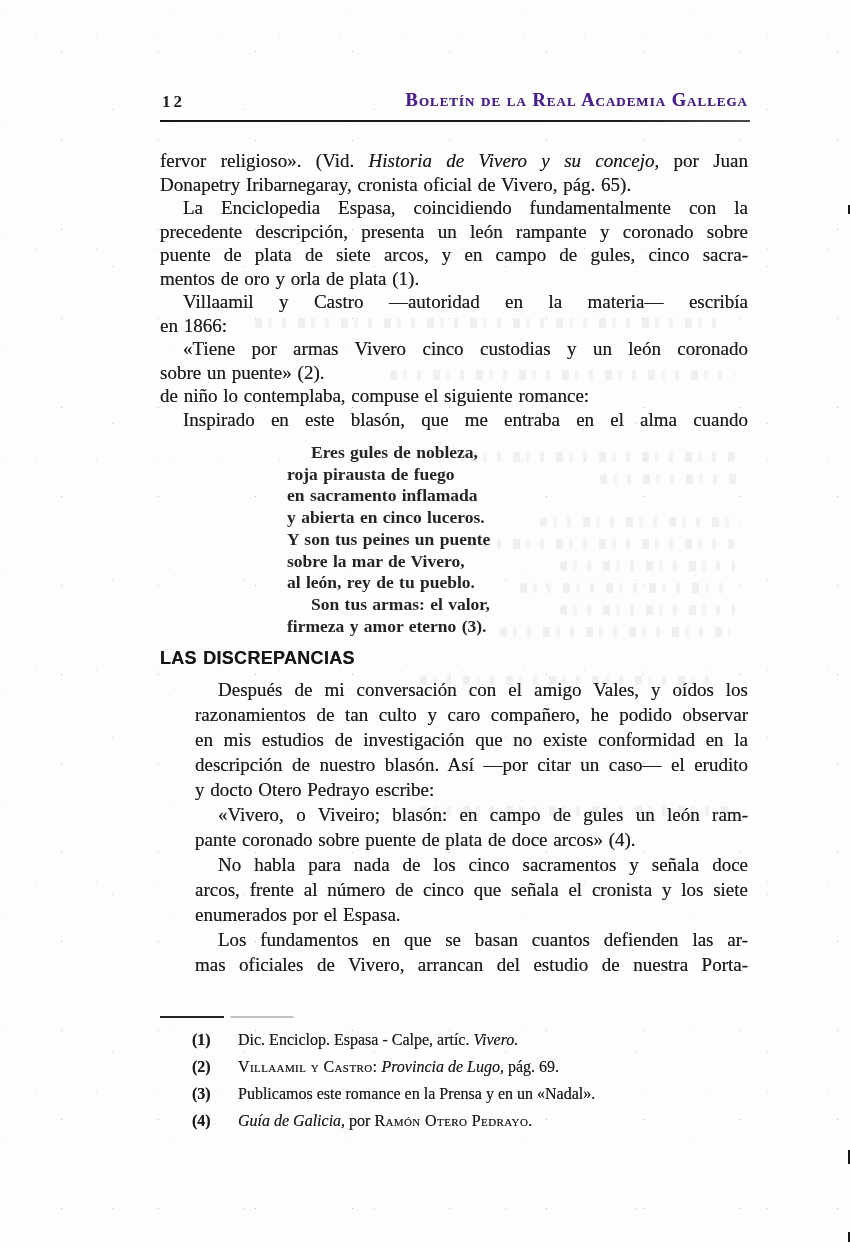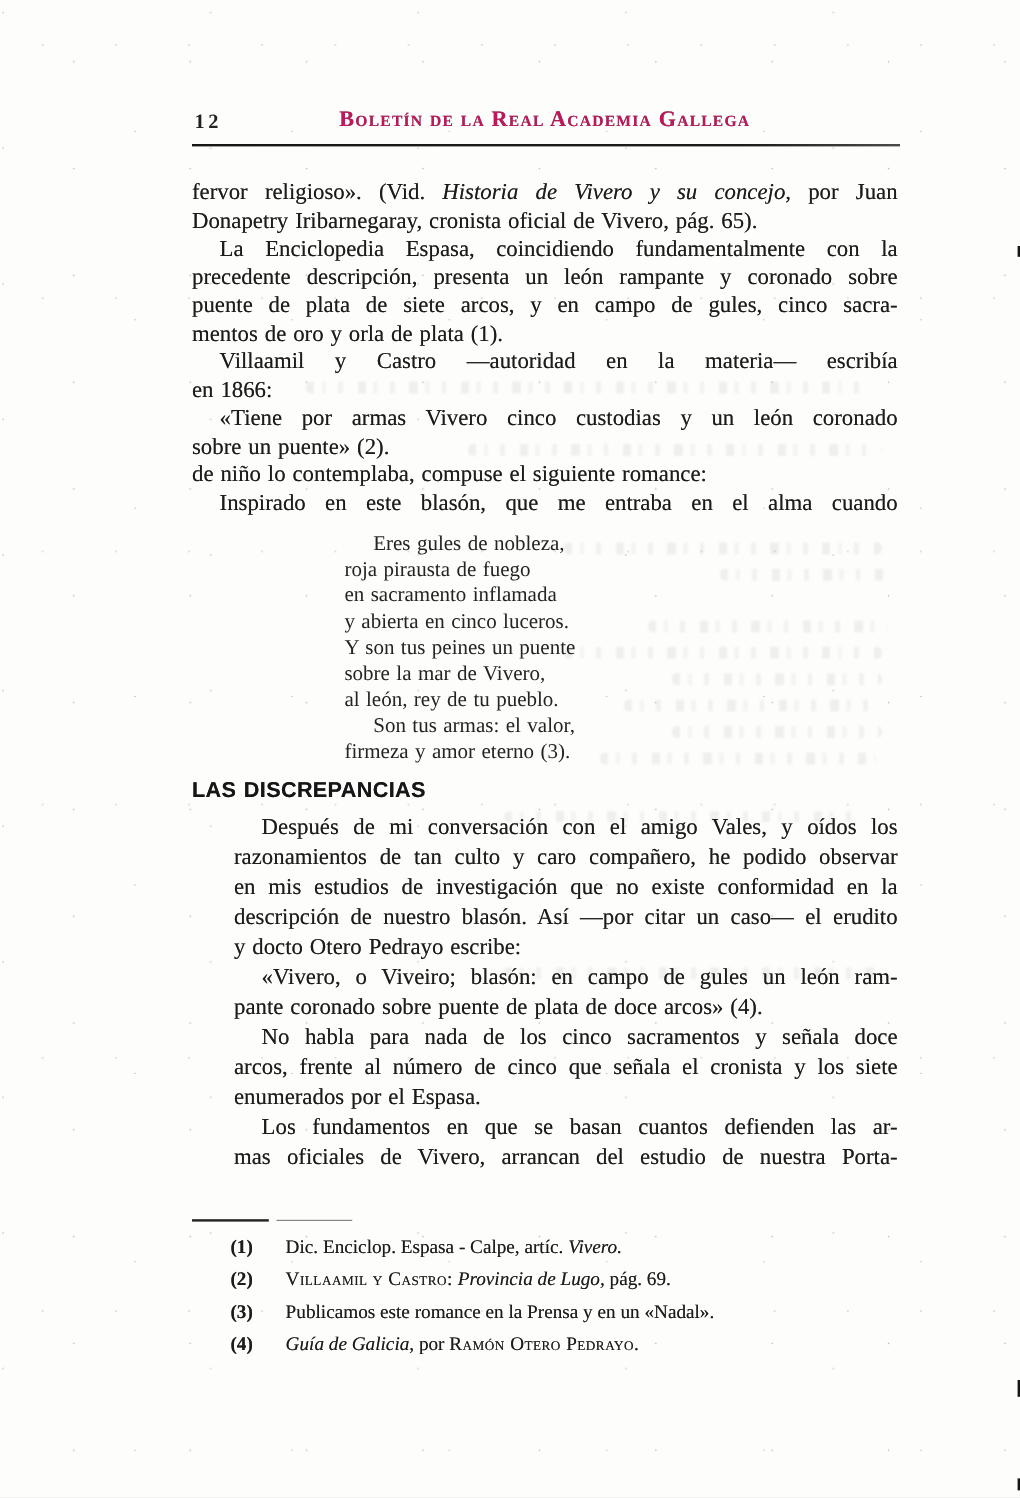--- a/index.html
+++ b/index.html
@@ -24,44 +24,44 @@
     background-position:13px 7px,47px 31px,5px 143px,89px 67px;
     opacity:.5;
     pointer-events:none;
   }
   .pgnum{
     position:absolute;left:162px;top:92px;
     font-size:17px;letter-spacing:3px;font-weight:700;color:#222;
   }
   .jtitle{
     position:absolute;left:160px;top:90px;width:588px;
-    text-align:center;
+    text-align:right;
     font-variant:small-caps;
-    font-weight:700;font-size:18.5px;letter-spacing:1px;color:#be185d;
+    font-weight:700;font-size:18.5px;letter-spacing:1px;color:#4c1d95;
     text-shadow:0 0 .4px rgba(0,0,0,.55);
   }
   .hrule{
     position:absolute;left:160px;top:120px;width:590px;height:2px;
     background:linear-gradient(90deg,#161616 0%,#1c1c1c 78%,#4a4a4a 100%);
   }
   #col{
     position:absolute;left:160px;top:149px;width:588px;
     font-size:19px;
     word-spacing:1px;
     text-shadow:0 0 .4px rgba(0,0,0,.6);
   }
   .line{white-space:normal;}
   .just{text-align:justify;text-align-last:justify;}
   .ind{text-indent:23px;}
   .sec-a .line{line-height:23.5px;}
   .sec-b .line{line-height:25px;margin-left:35px;}
   .para{margin:0;}
   .poem-block{
     margin:11px 0 0 127px;
-    font-size:17.5px;font-weight:400;color:#242424;
+    font-size:17.5px;font-weight:700;color:#242424;
     text-shadow:none;
   }
   .poem-block .line{line-height:21.7px;}
   .poem-block .ind{text-indent:24px;}
   .sheading{
     margin-top:11px;
     font-family:"Liberation Sans","DejaVu Sans",sans-serif;
     font-weight:700;font-size:18px;letter-spacing:.3px;
     line-height:20px;color:#161616;
     text-shadow:0 0 .3px rgba(0,0,0,.7);

